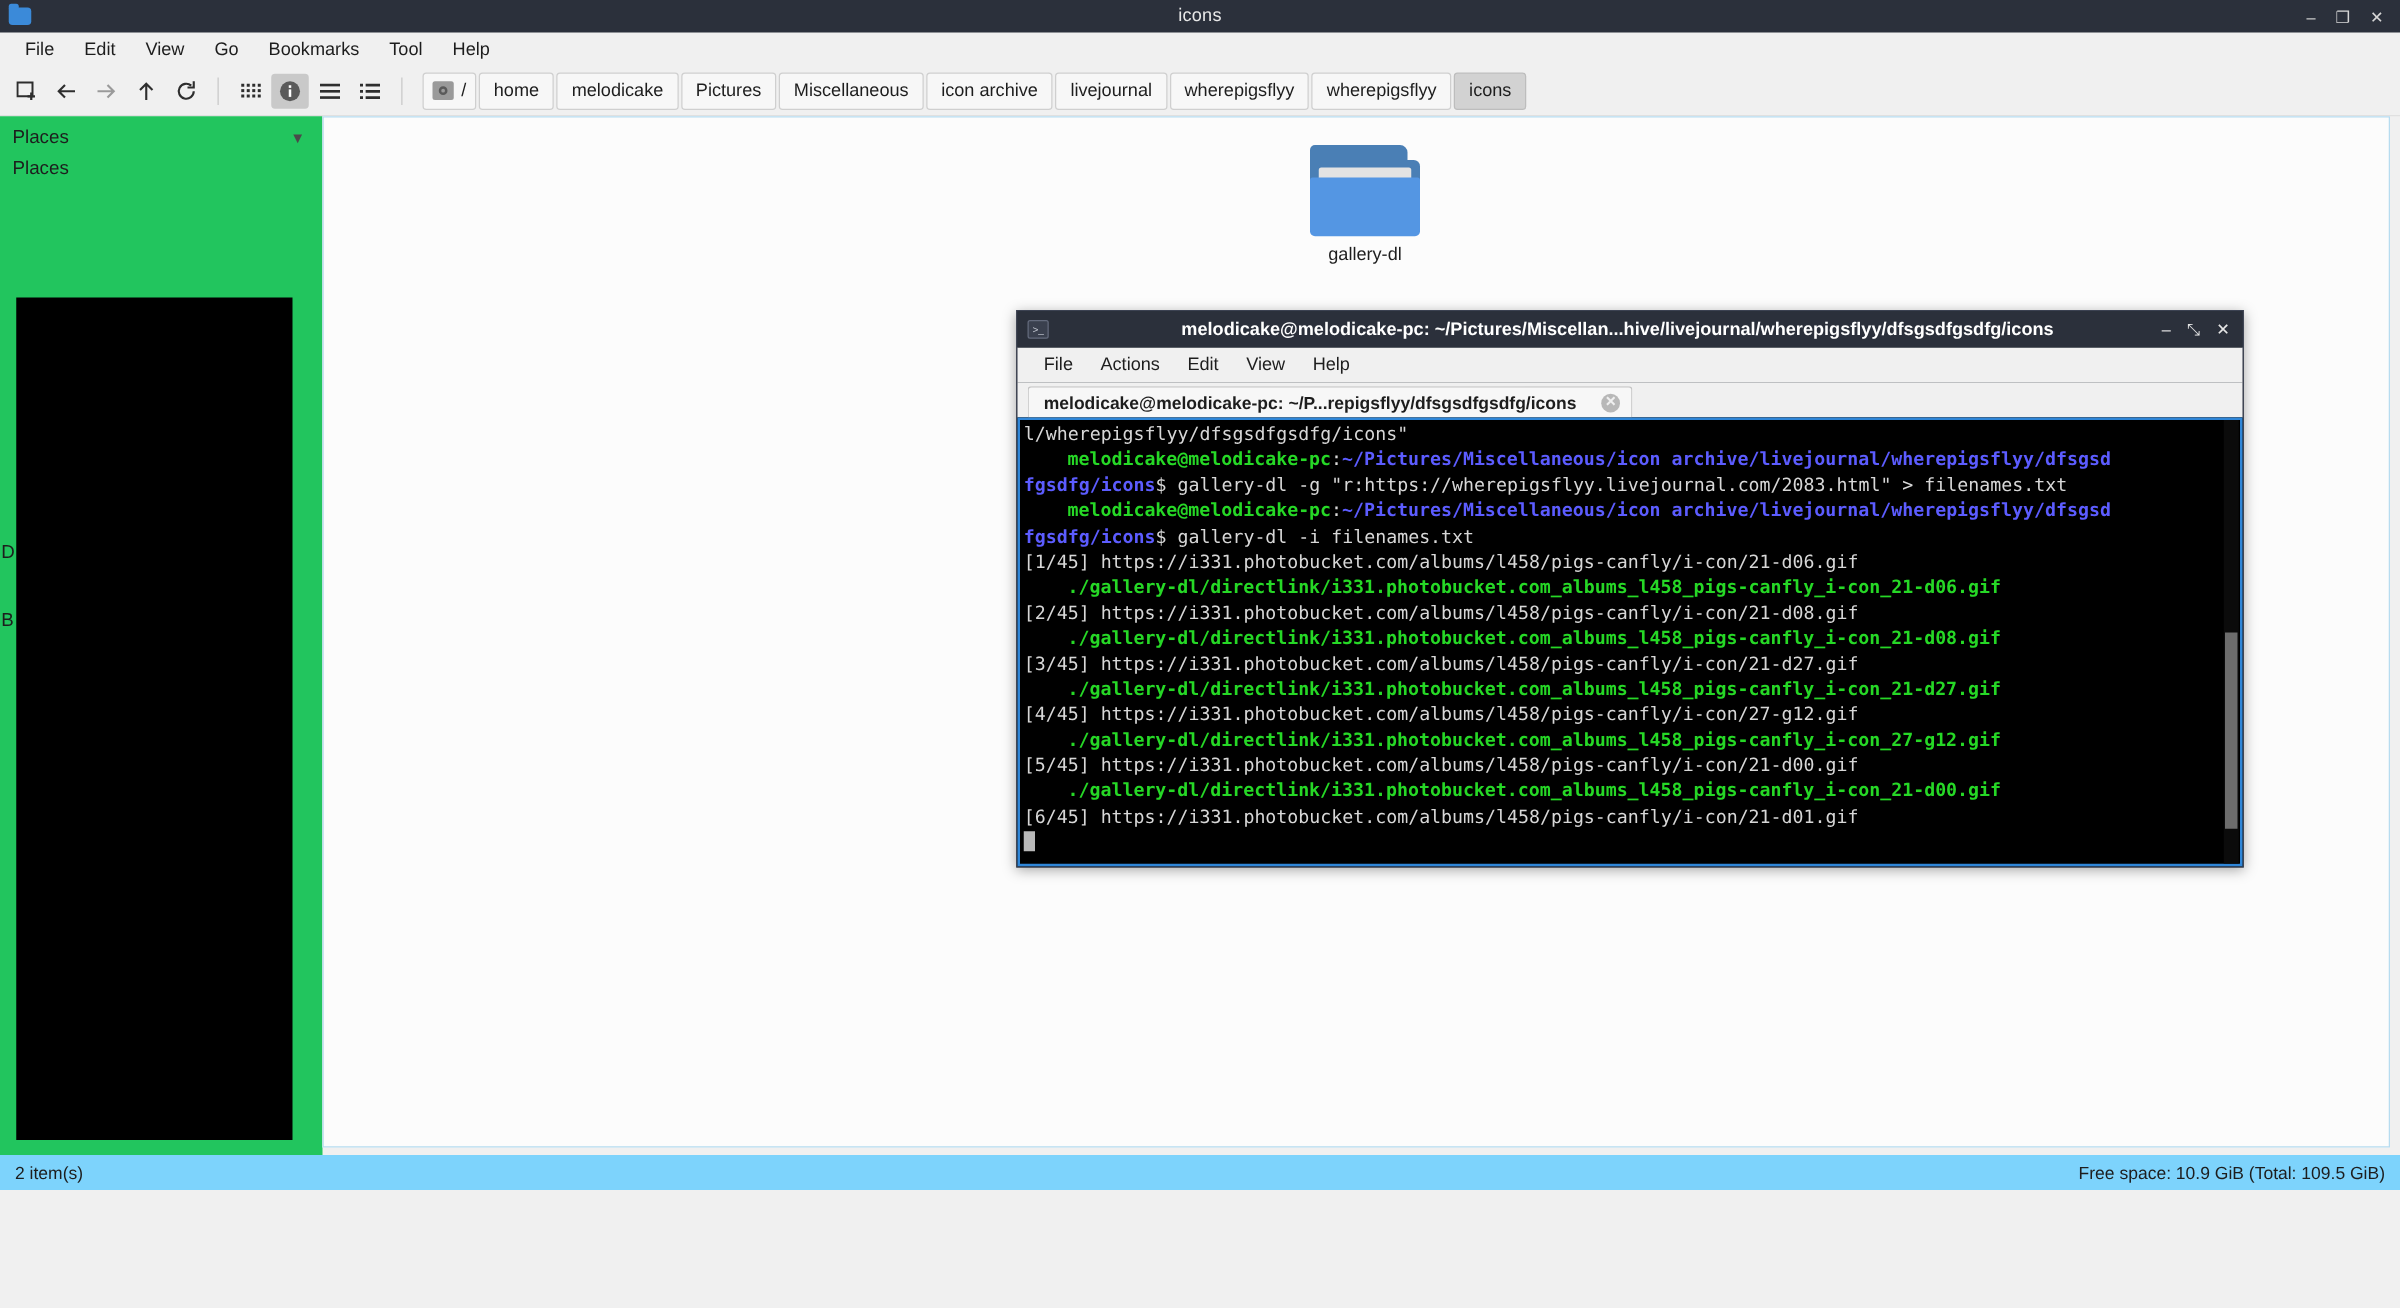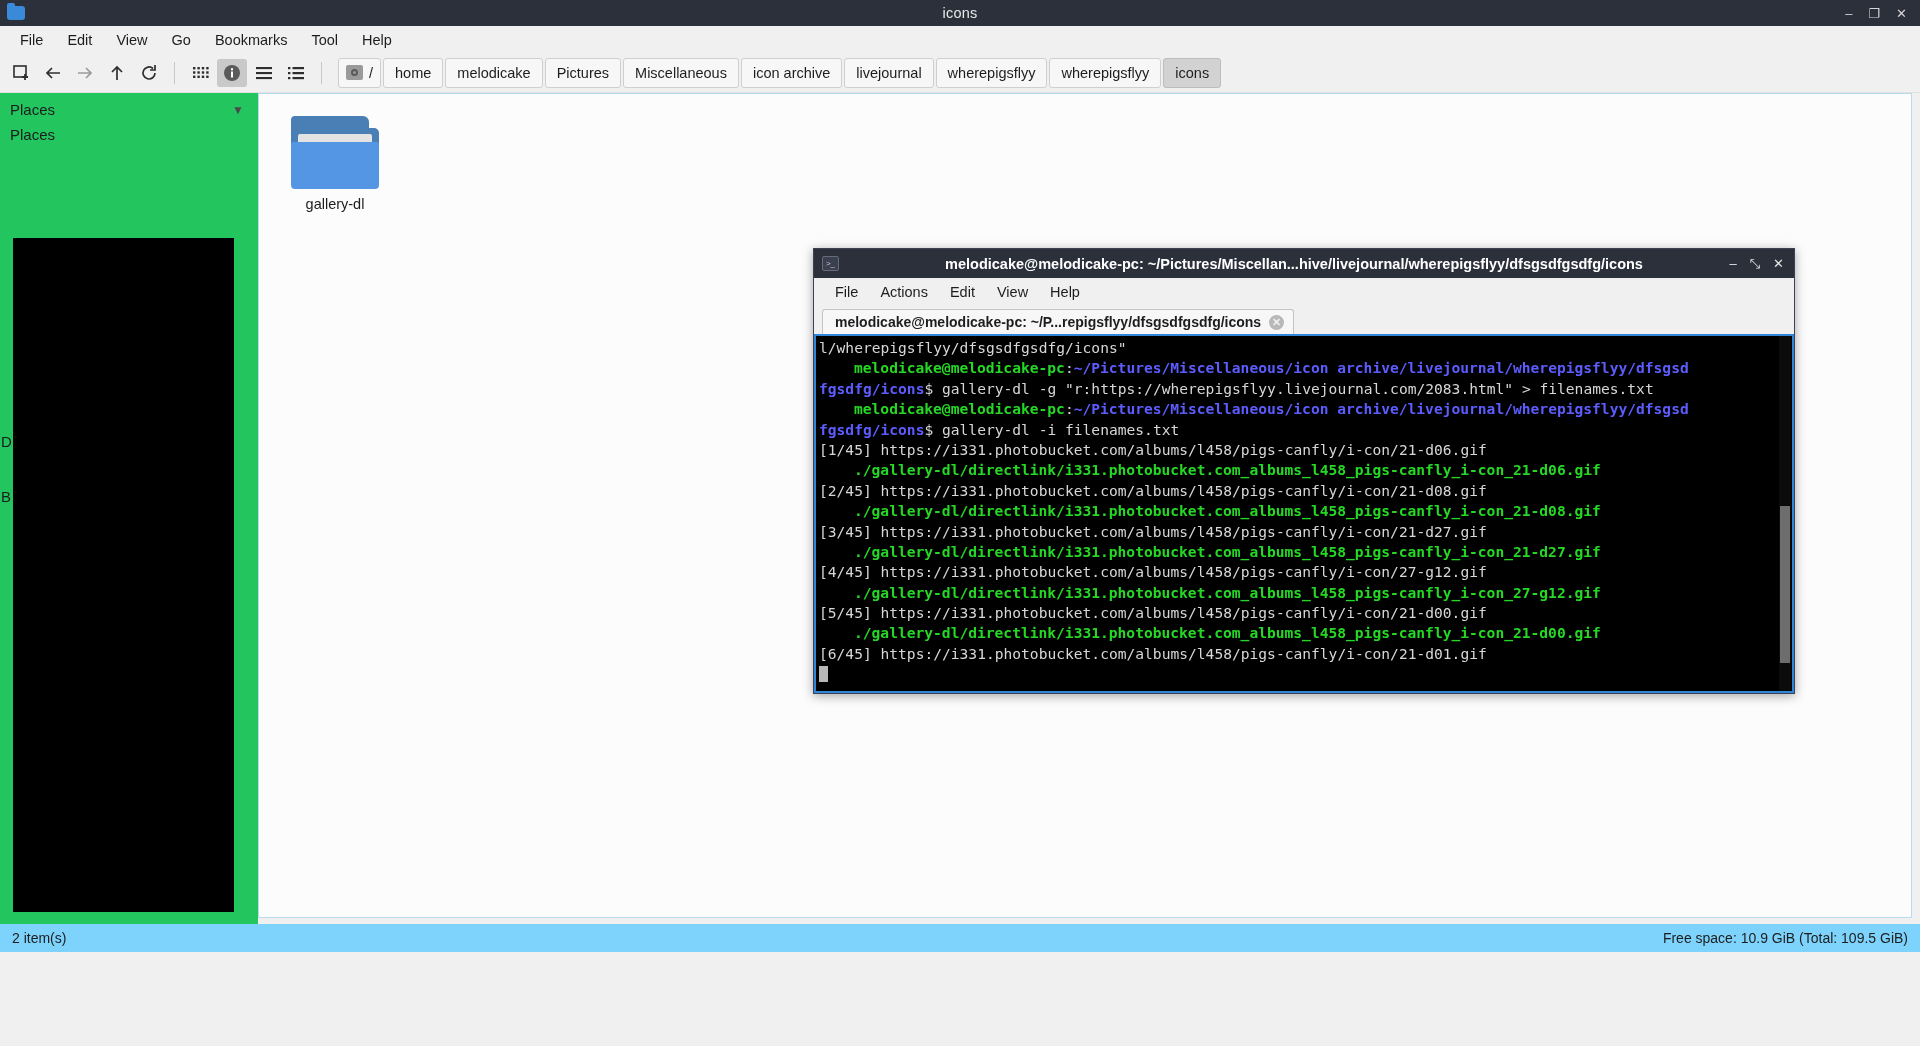--- a/index.html
+++ b/index.html
@@ -104,21 +104,21 @@
   .sb-edge-letter {
     position: absolute; left: 1px; font-size: 15px; color: #1d1d1d;
   }
 
   
   #fileview {
     flex: 1; margin: 0 8px 6px 0; background: #fcfcfc;
     border: 1px solid #b6dcf0; min-height: 0; position: relative;
     padding: 14px 0 0 14px;
   }
-  #icon-grid { display: flex; gap: 22px; align-items: center; }
+  #icon-grid { display: flex; gap: 22px; align-items: center; flex-direction: column; }
   .fitem {
     width: 124px; display: flex; flex-direction: column;
     align-items: center; gap: 6px; padding-top: 6px;
   }
   .fitem .flabel { font-size: 14.5px; color: #1d1d1d; text-align: center; }
 
   .folder-ico { width: 92px; height: 76px; position: relative; }
   .folder-ico .back {
     position: absolute; left: 2px; top: 2px; width: 78px; height: 22px;
     background: #4a7fb5; border-radius: 4px 6px 0 0;
@@ -184,21 +184,21 @@
   #term-menubar {
     flex: 0 0 28px; height: 28px; background: #f0f0f0; display: flex;
     align-items: center; padding-left: 10px; font-size: 14.5px; color: #1d1d1d;
   }
   #term-menubar .mi { padding: 3px 11px; }
   #term-tabs {
     flex: 0 0 28px; height: 28px; background: #f0f0f0;
     display: flex; align-items: flex-end; padding-left: 8px;
   }
   #term-tab {
-    height: 25px; display: flex; align-items: center; gap: 8px;
+    height: 25px; display: flex; align-items: center; gap: 20px;
     padding: 0 9px 0 12px; background: #f7f7f7;
     border: 1px solid #c4c4c4; border-bottom: none; border-radius: 3px 3px 0 0;
     font-size: 14px; font-weight: bold; color: #1d1d1d; white-space: nowrap;
   }
   .tab-close {
     width: 15px; height: 15px; border-radius: 50%; background: #b8b8b8;
     color: #f0f0f0; font-size: 11px; line-height: 15px; text-align: center;
   }
   #term-screen {
     flex: 1; background: #000000; border: 2px solid #2f86d8;

